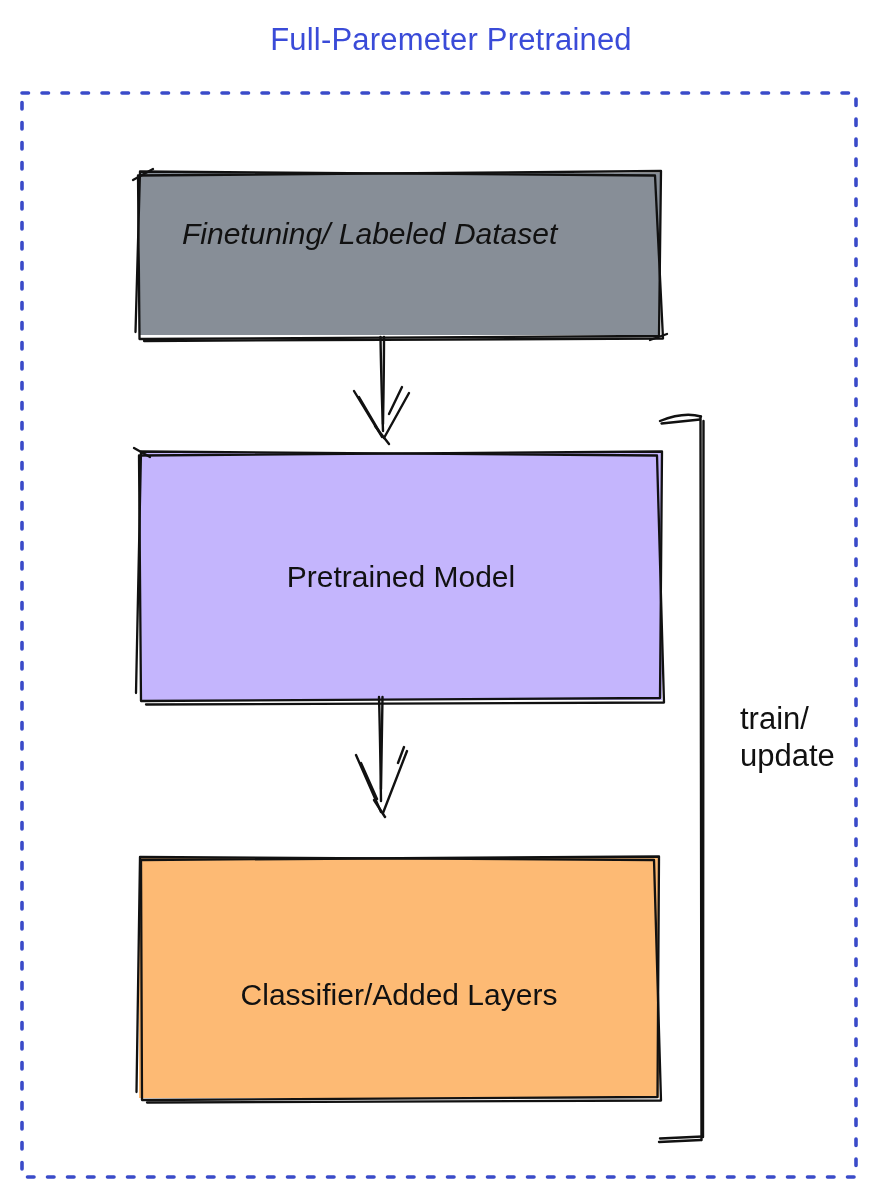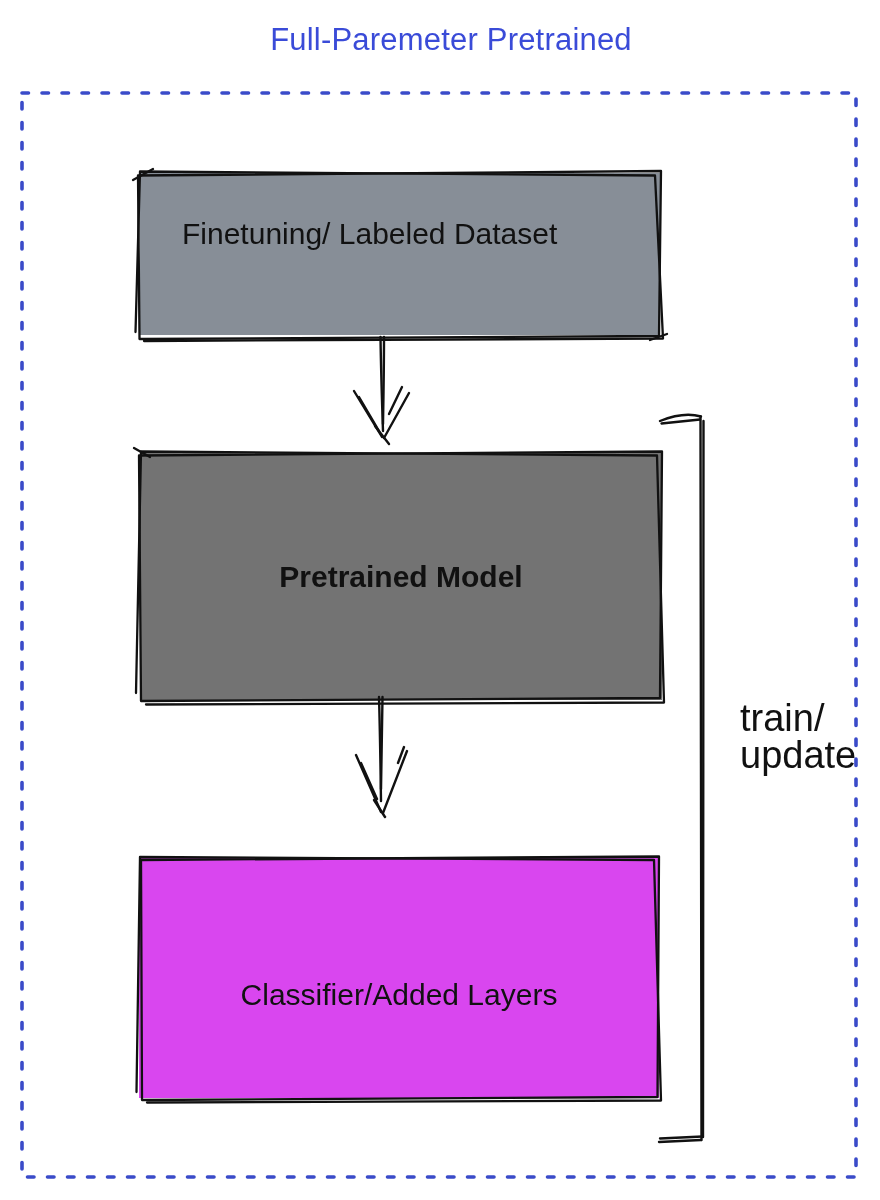--- a/index.html
+++ b/index.html
@@ -39,20 +39,21 @@
     left: 140px;
     top: 173px;
     width: 520px;
     height: 162px;
     background: #878e97;
   }
   #dataset-box .label {
     position: absolute;
     left: 42px;
     top: 44px;
+    font-style: italic;
   }
   #pretrained-box {
     left: 140px;
     top: 453px;
     width: 522px;
     height: 247px;
     background: #4a6ef0;
     display: flex;
     align-items: center;
     justify-content: center;
@@ -65,21 +66,21 @@
     background: #3ebd5b;
     display: flex;
     align-items: center;
     justify-content: center;
     padding-top: 34px;
   }
   .bracket-label {
     position: absolute;
     left: 740px;
     top: 700px;
-    font-size: 38px;
+    font-size: 31px;
     line-height: 37px;
     color: #111111;
     white-space: pre-line;
   }
   #sketch-overlay {
     position: absolute;
     left: 0;
     top: 0;
     width: 880px;
     height: 1200px;
@@ -90,25 +91,25 @@
 <body>
 
 <div id="canvas">
 
   <div class="diagram-title">Full-Paremeter Pretrained</div>
 
   <div class="node" id="dataset-box" style="background: rgb(135, 142, 151);">
     <span class="label">Finetuning/ Labeled Dataset</span>
   </div>
 
-  <div class="node" id="pretrained-box" style="background: #737373; font-weight: bold;">
+  <div class="node" id="pretrained-box" style="background: #c4b5fd;">
     <span class="label">Pretrained Model</span>
   </div>
 
-  <div class="node" id="classifier-box" style="background: #d946ef;">
+  <div class="node" id="classifier-box" style="background: #fdba74;">
     <span class="label">Classifier/Added Layers</span>
   </div>
 
   <div class="bracket-label">train/
 update</div>
 
   <svg id="sketch-overlay" viewBox="0 0 880 1200" xmlns="http://www.w3.org/2000/svg">
 
     <rect x="22" y="93" width="834" height="1084" fill="none" stroke="#3a4bc9" stroke-width="3.6" stroke-dasharray="6.5 13.5" stroke-linecap="round"></rect>
 

